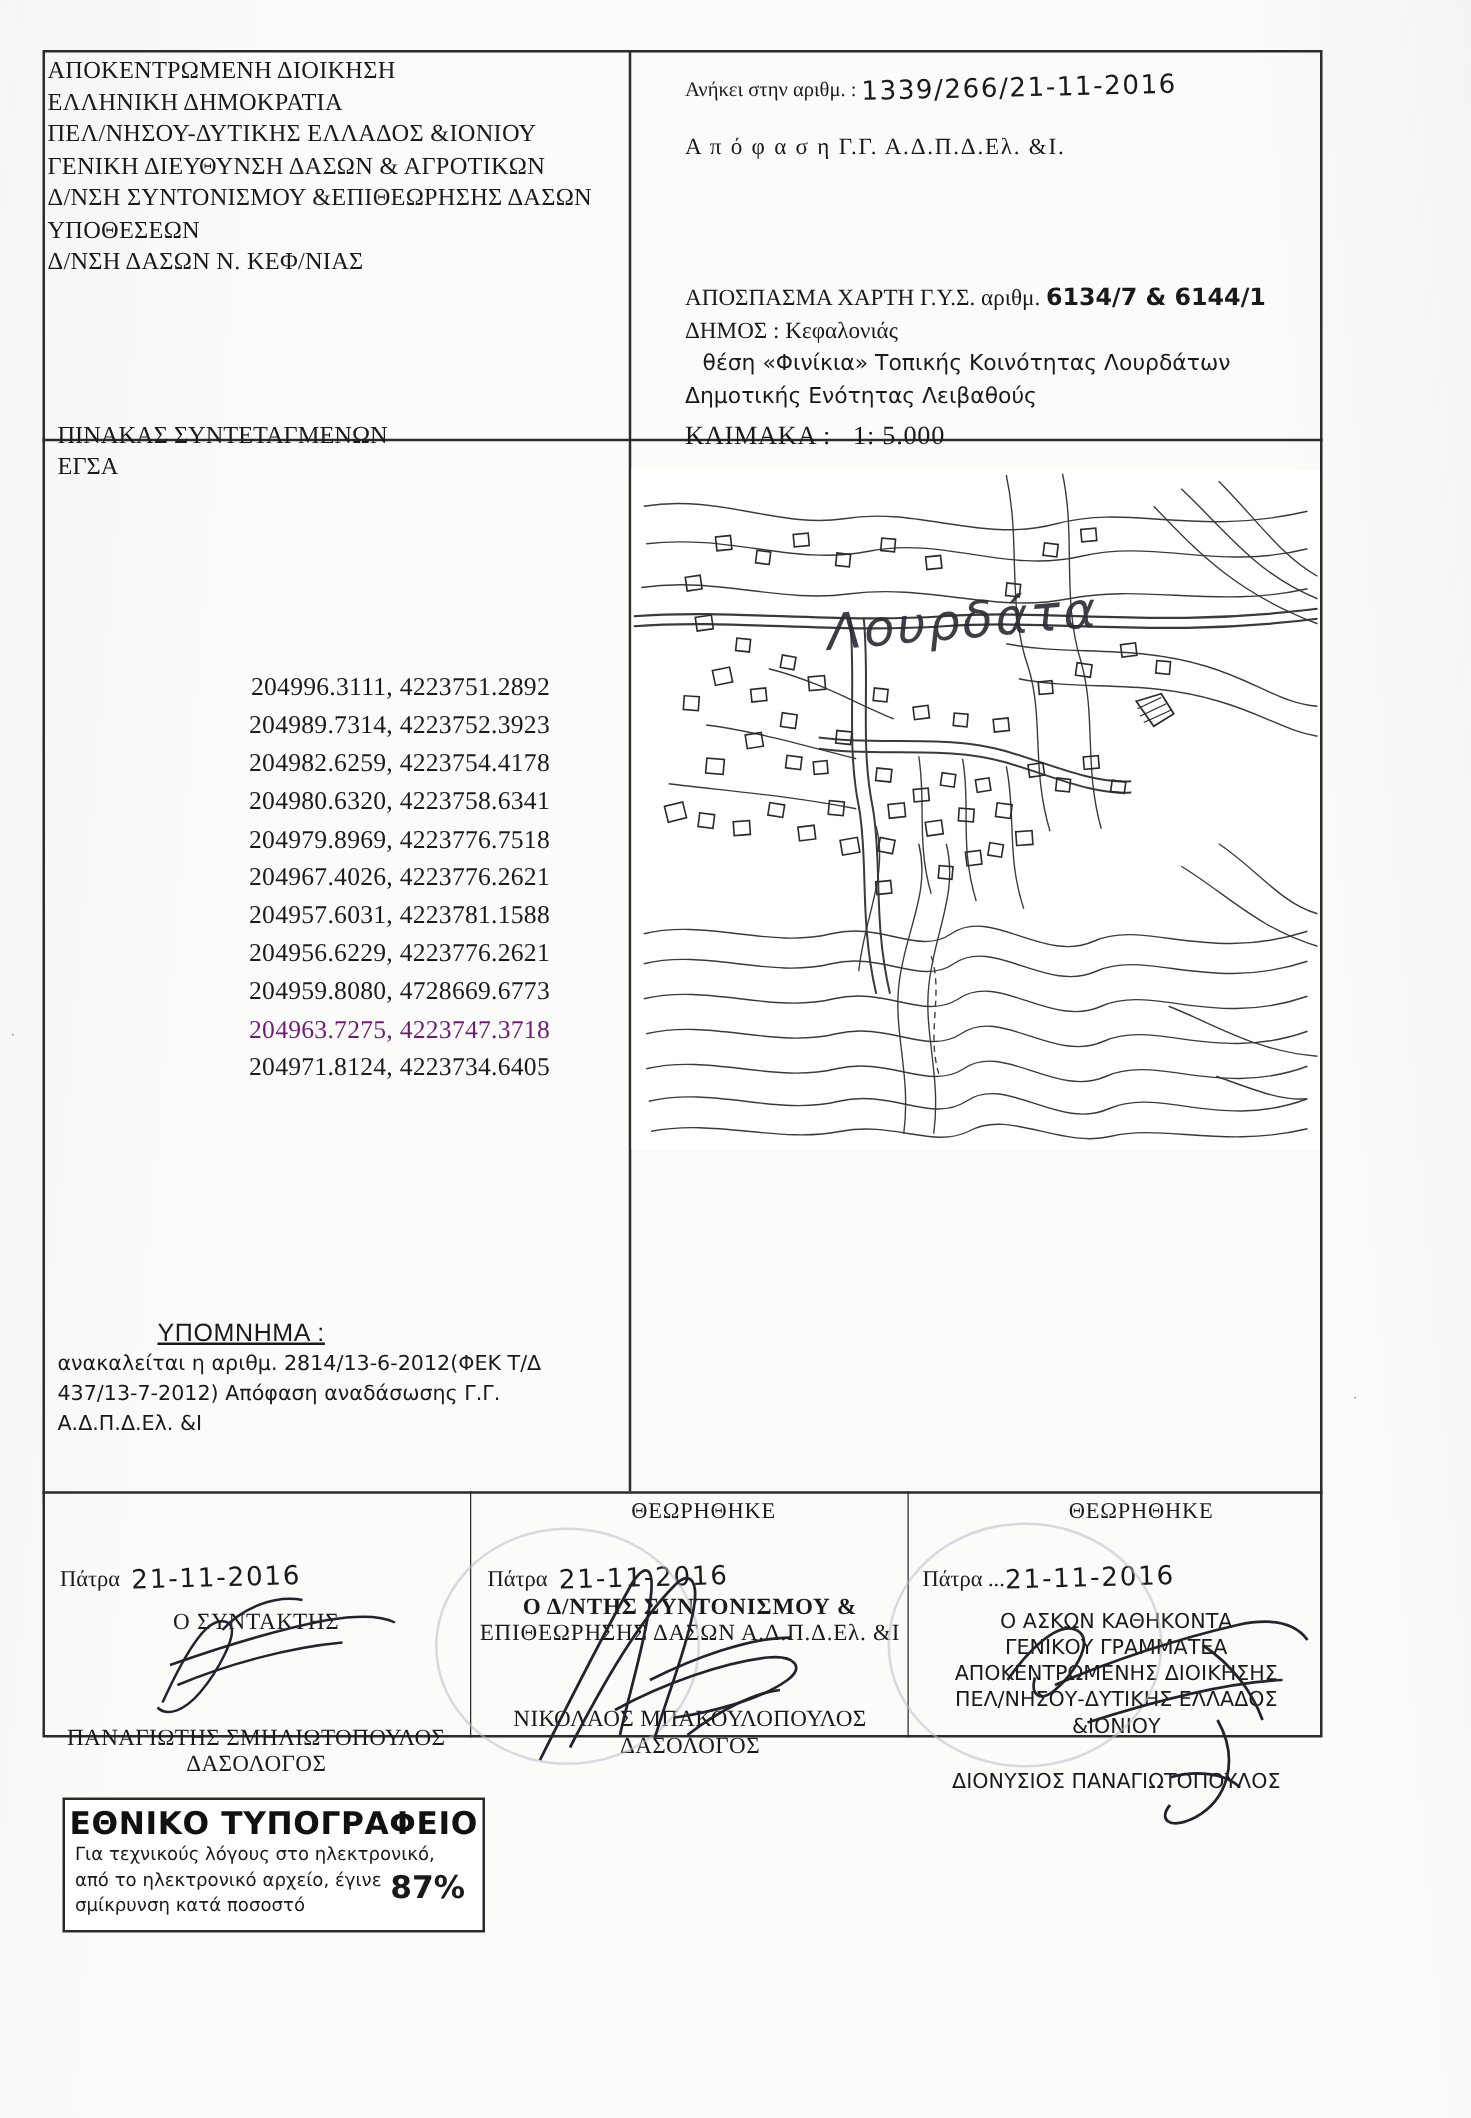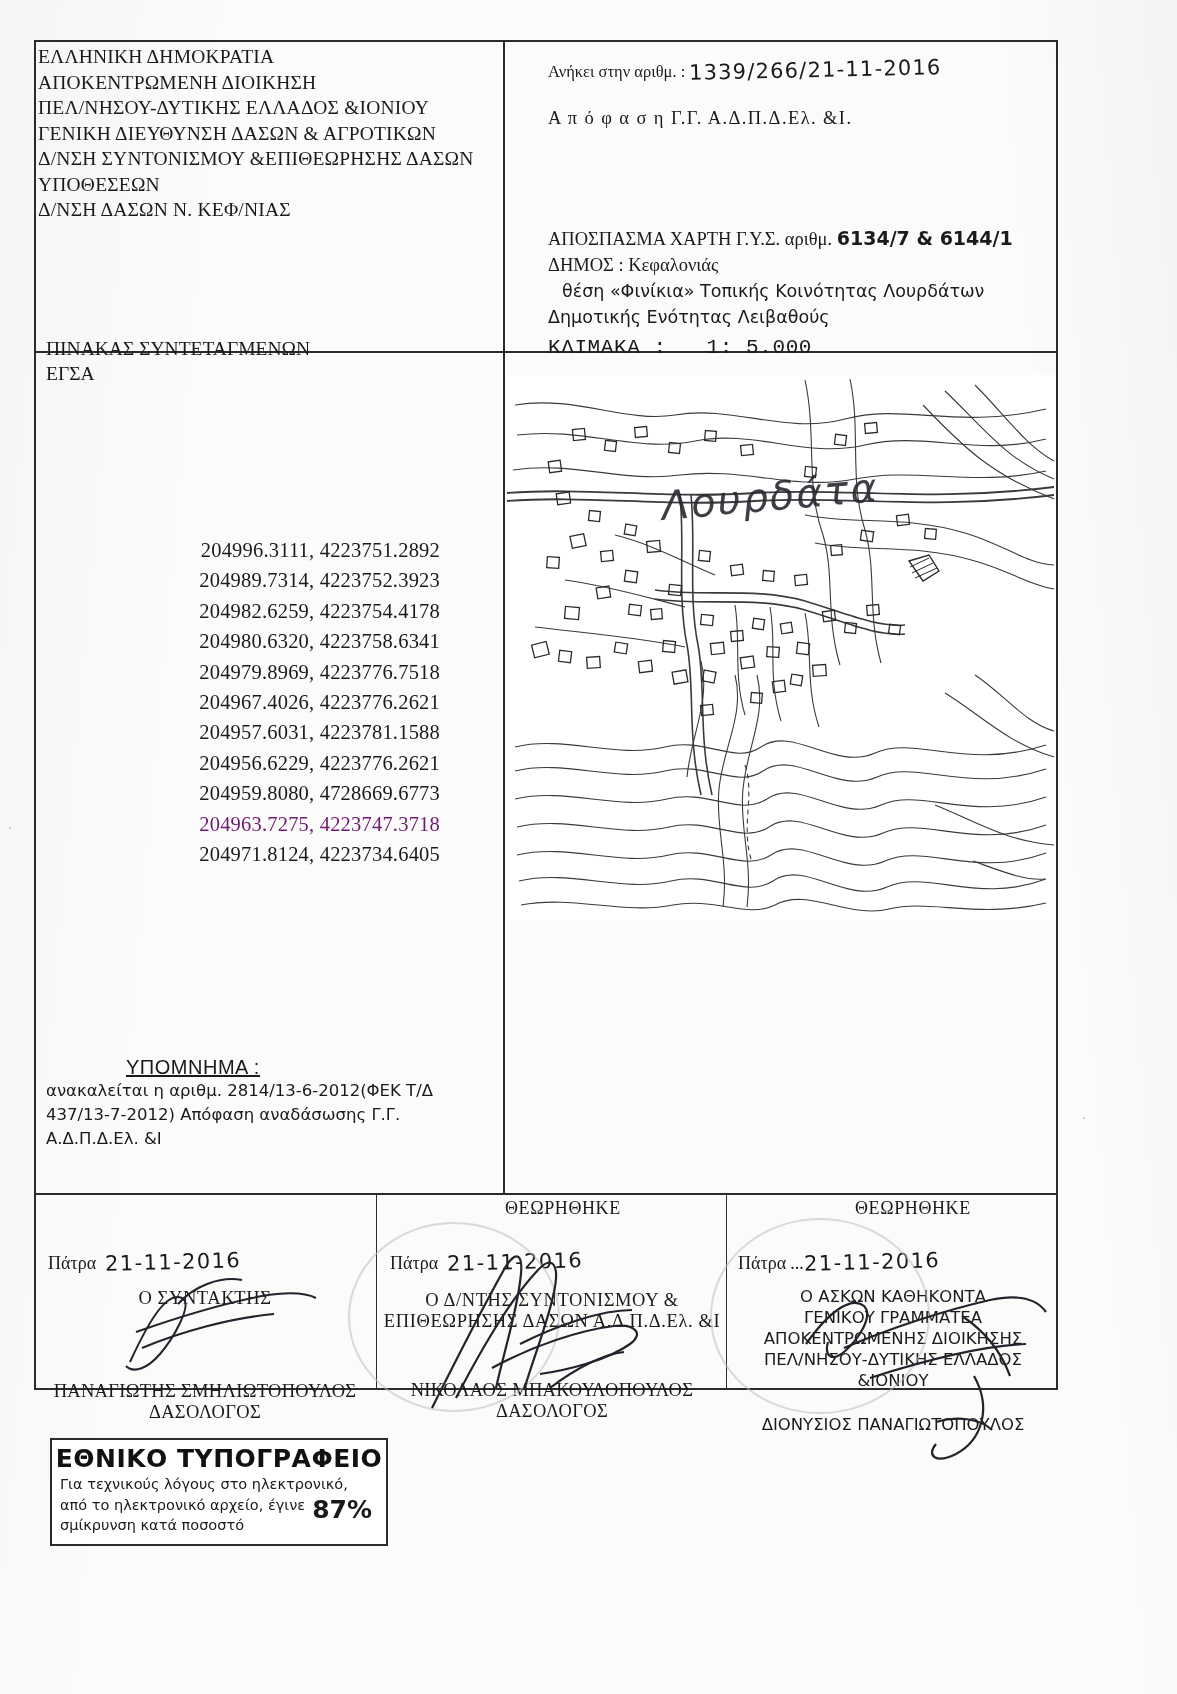--- a/index.html
+++ b/index.html
@@ -45,21 +45,21 @@
   }
   .apofasi{
     position:absolute;left:548px;top:108px;font-size:18.5px;letter-spacing:1.4px;
   }
   .mapinfo{
     position:absolute;left:548px;top:225px;font-size:18.5px;line-height:26px;
   }
   .mapinfo .sans{font-family:"DejaVu Sans", sans-serif;font-size:17.5px;}
   .mapinfo .bold-num{font-family:"DejaVu Sans", sans-serif;font-size:19px;font-weight:600;}
   .klimaka{
-    position:absolute;left:548px;top:336px;font-size:21px;letter-spacing:.6px;font-family:Liberation Mono, monospace;
+    position:absolute;left:548px;top:336px;font-size:21px;letter-spacing:.6px;
   }
   .pinakas{
     position:absolute;left:46px;top:336px;font-size:19.5px;line-height:25px;
   }
   
   .coords{
     position:absolute;left:100px;top:535px;width:340px;
     font-size:20.5px;line-height:30.4px;letter-spacing:.2px;text-align:right;
   }
   .coords div{white-space:nowrap;}
@@ -135,22 +135,22 @@
 
 <div class="sheet"></div>
 <div class="vline"></div>
 <div class="hline-1"></div>
 <div class="vline-coord-bottom"></div>
 <div class="hline-2"></div>
 <div class="vline-sig-1"></div>
 <div class="vline-sig-2"></div>
 
 <div class="hdr-left">
+  <div>ΑΠΟΚΕΝΤΡΩΜΕΝΗ ΔΙΟΙΚΗΣΗ</div>
   <div>ΕΛΛΗΝΙΚΗ   ΔΗΜΟΚΡΑΤΙΑ</div>
-  <div>ΑΠΟΚΕΝΤΡΩΜΕΝΗ ΔΙΟΙΚΗΣΗ</div>
   <div>ΠΕΛ/ΝΗΣΟΥ-ΔΥΤΙΚΗΣ ΕΛΛΑΔΟΣ &amp;ΙΟΝΙΟΥ</div>
   <div>ΓΕΝΙΚΗ ΔΙΕΥΘΥΝΣΗ ΔΑΣΩΝ &amp; ΑΓΡΟΤΙΚΩΝ</div>
   <div>Δ/ΝΣΗ ΣΥΝΤΟΝΙΣΜΟΥ &amp;ΕΠΙΘΕΩΡΗΣΗΣ ΔΑΣΩΝ</div>
   <div>ΥΠΟΘΕΣΕΩΝ</div>
   <div>Δ/ΝΣΗ  ΔΑΣΩΝ  Ν. ΚΕΦ/ΝΙΑΣ</div>
 </div>
 
 <div class="topref">
   <span class="lbl">Ανήκει στην αριθμ. :</span>
   <span class="val">1339/266/21-11-2016</span>
@@ -334,21 +334,21 @@
   <div style="height:72px"></div>
   <div class="name">ΠΑΝΑΓΙΩΤΗΣ ΣΜΗΛΙΩΤΟΠΟΥΛΟΣ</div>
   <div class="name">ΔΑΣΟΛΟΓΟΣ</div>
 </div>
 
 <div class="sig" style="left:380px;top:1250px;width:344px;">
   <div style="text-align:left;padding-left:10px;">
     <span class="place">Πάτρα</span>
     &nbsp;<span class="hdate">21-11-2016</span>
   </div>
-  <div class="role" style="margin-top:16px;">Ο   Δ/ΝΤΗΣ ΣΥΝΤΟΝΙΣΜΟΥ &amp;</div>
+  <div class="role" style="margin-top:2px;font-weight:bold;">Ο   Δ/ΝΤΗΣ ΣΥΝΤΟΝΙΣΜΟΥ &amp;</div>
   <div class="role">ΕΠΙΘΕΩΡΗΣΗΣ ΔΑΣΩΝ Α.Δ.Π.Δ.Ελ. &amp;Ι</div>
   <div style="height:48px"></div>
   <div class="name">ΝΙΚΟΛΑΟΣ  ΜΠΑΚΟΥΛΟΠΟΥΛΟΣ</div>
   <div class="name">ΔΑΣΟΛΟΓΟΣ</div>
 </div>
 
 <div class="sig" style="left:730px;top:1250px;width:326px;">
   <div style="text-align:left;padding-left:8px;">
     <span class="place">Πάτρα</span>
     <span class="place">...</span><span class="hdate">21-11-2016</span>

